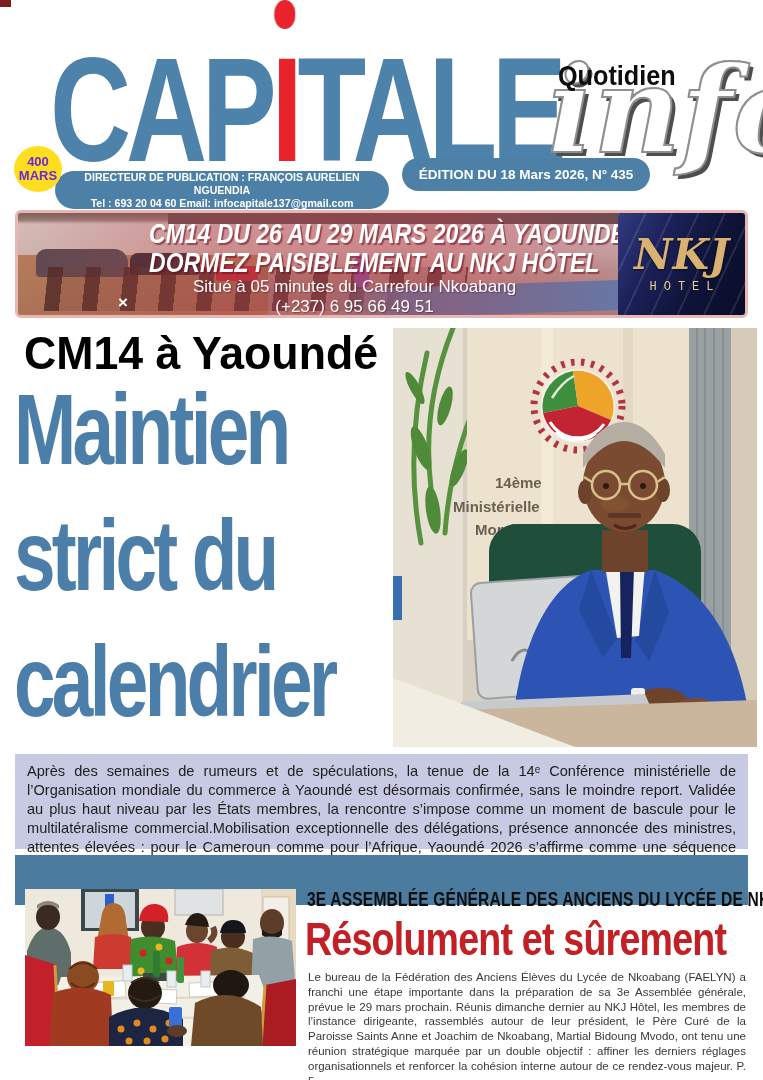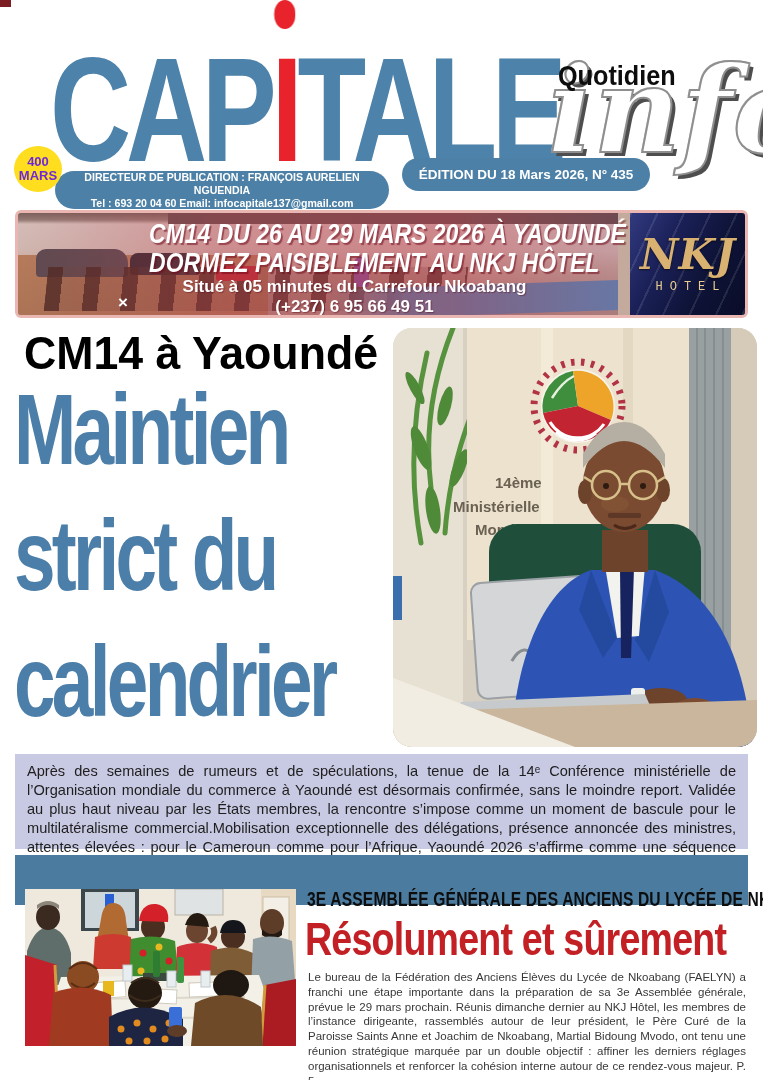--- a/index.html
+++ b/index.html
@@ -59,42 +59,42 @@
   .ad-table { position:absolute; left:198px; bottom:34px; width:42px; height:15px; background:#b5262c; border-radius:3px; }
   .ad-pool { position:absolute; right:0; bottom:0; width:290px; height:30px; background:linear-gradient(90deg, rgba(62,134,182,0) 0, #3e86b6 28%, #4a92c4 100%); transform:skewY(-2deg); }
   .ad-person { position:absolute; left:336px; bottom:28px; width:15px; height:30px; border-radius:6px 6px 2px 2px; background:#7a4fa2; }
   .ad-overlay { position:absolute; inset:0;
     background:linear-gradient(90deg, rgba(188,72,86,.16) 0%, rgba(195,62,80,.44) 34%, rgba(195,62,80,.50) 72%, rgba(168,62,96,.32) 100%); }
   .ad-text { position:absolute; left:86px; right:140px; top:6px; z-index:2; text-align:center; color:#fff; }
   .ad-line-big {
     font-size:28px; font-weight:bold; font-style:italic; line-height:29px; white-space:nowrap;
     transform:scaleX(.82); transform-origin:center top; text-shadow:2px 2px 1px rgba(110,10,25,.55);
   }
-  .ad-line-small { font-size:17px; font-weight:bold; line-height:20px; text-shadow:1px 1px 1px rgba(90,20,30,.5); }
+  .ad-line-small { font-size:17px; font-weight:normal; line-height:20px; text-shadow:1px 1px 1px rgba(90,20,30,.5); }
   .ad-close { position:absolute; left:100px; bottom:2px; z-index:3; color:#fff; font-size:17px; font-weight:bold; cursor:pointer; }
   .nkj-panel {
-    position:absolute; right:0; top:0; bottom:0; width:115px; z-index:2;
+    position:absolute; right:0; top:0; bottom:0; width:127px; z-index:2;
     background:linear-gradient(118deg,#323a80 0%, #1b2158 32%, #0e1338 64%, #0a0d28 100%);
     display:flex; flex-direction:column; align-items:center; justify-content:center;
   }
   .nkj-panel::before { content:""; position:absolute; inset:0;
     background:repeating-linear-gradient(115deg, rgba(255,255,255,.10) 0 2px, rgba(255,255,255,0) 2px 24px); }
   .nkj-logo { font-family:"DejaVu Serif", serif; font-style:italic; font-weight:bold; font-size:42px; line-height:1;
     color:#d9b272; text-shadow:0 1px 2px rgba(0,0,0,.6); position:relative; }
   .nkj-sub { font-size:12px; letter-spacing:7px; color:#e9cd92; margin-top:4px; position:relative; padding-left:7px;font-family:Liberation Mono, monospace; }
   
   .lead-kicker {
     position:absolute; left:24px; top:325px; font-size:47px; font-weight:bold; color:#000;
     transform:scaleX(.95); transform-origin:left top; white-space:nowrap;
   }
   .lead-headline {
     position:absolute; left:14px; top:366px; font-size:101px; font-weight:bold; line-height:126px;
     color:#4b7ea8; letter-spacing:-5px; transform:scaleX(.74); transform-origin:left top; white-space:nowrap;
   }
-  .lead-photo { position:absolute; left:393px; top:328px; width:364px; height:419px; overflow:hidden;border-radius:19px; }
+  .lead-photo { position:absolute; left:393px; top:328px; width:364px; height:419px; overflow:hidden; }
   
   .summary-box {
     position:absolute; left:15px; top:754px; width:733px; height:95px; background:#c8c9e2;
     padding:8px 12px 8px 12px; font-size:14.6px; line-height:19px; color:#1e1e1e; text-align:justify;
   }
   .divider-bar { position:absolute; left:15px; top:855px; width:733px; height:50px; background:#4b7ca0; }
   
   .story2-photo { position:absolute; left:25px; top:889px; width:271px; height:157px; overflow:hidden; }
   .story2-kicker {
     position:absolute; left:307px; top:888px; font-size:20px; font-weight:bold; color:#0d0d0d;

